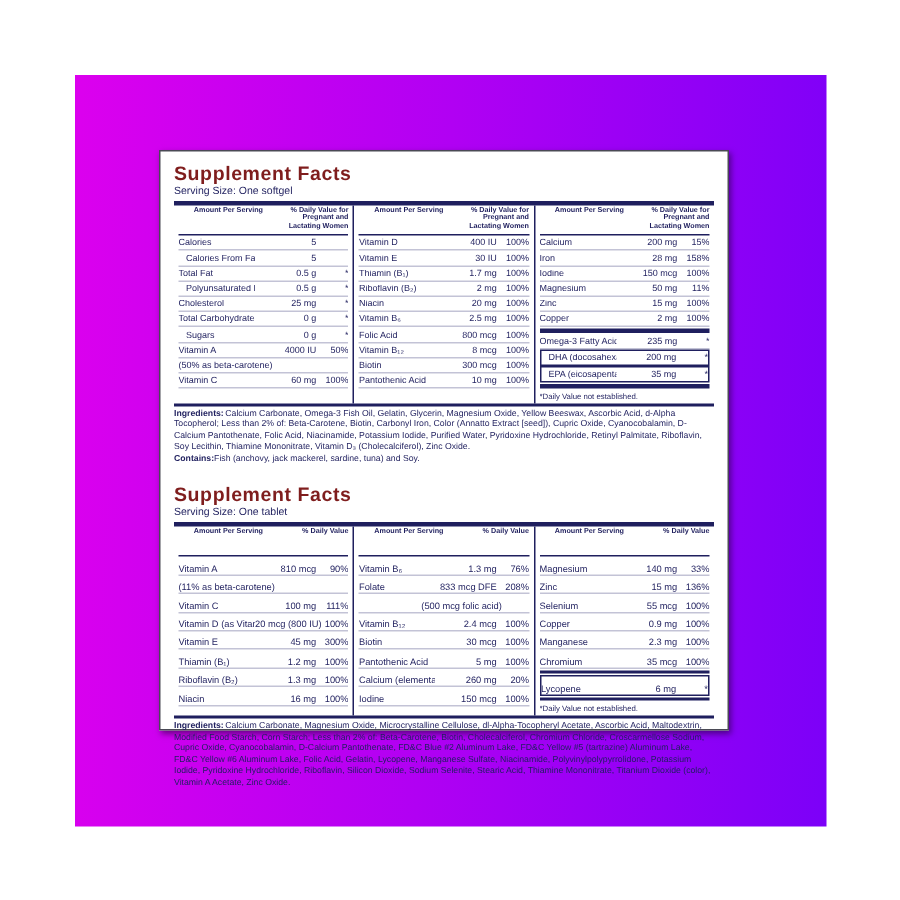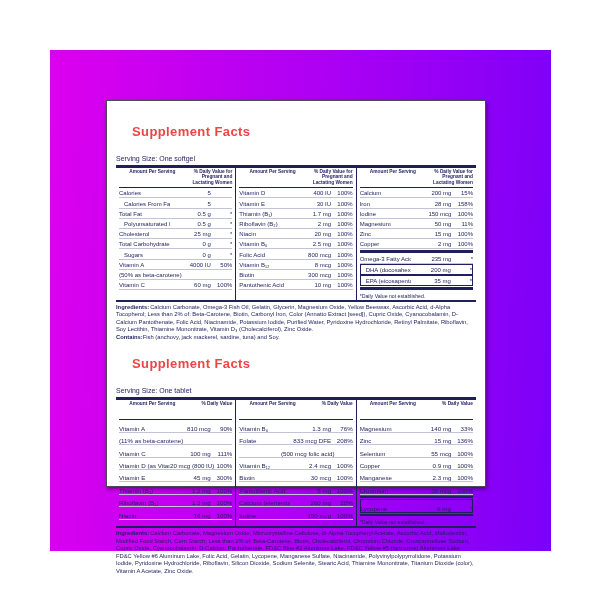--- a/index.html
+++ b/index.html
@@ -5,21 +5,21 @@
   html,body{margin:0;padding:0;background:#ffffff;width:600px;height:600px;
     font-family:"Liberation Sans","DejaVu Sans",sans-serif;}
   .stage{position:relative;width:600px;height:600px;background:#fff;overflow:hidden;}
   .frame{position:absolute;left:50px;top:50px;width:501px;height:501px;
     background:linear-gradient(93deg,#dc00ee 0%,#b100f3 48%,#7c00f8 100%);}
   .card{position:absolute;left:56px;top:50px;width:380px;height:387px;box-sizing:border-box;
     background:#ffffff;border:1px solid #4a4a55;box-shadow:1px 2px 4px rgba(30,0,50,.55);
     padding:8px 9px 6px 9px;color:#1f1f5e;}
   .panel{margin:0;}
   .panel + .panel{margin-top:13px;}
-  .ptitle{font-size:13px;font-weight:bold;letter-spacing:.4px;color:#ef4444;margin:16px;line-height:14px;}
+  .ptitle{font-size:13px;font-weight:bold;letter-spacing:.4px;color:#7f1d1d;margin:0;line-height:14px;}
   .serving{font-size:7px;margin:1px 0 2px;line-height:8px;}
   .thickbar{height:3px;background:#1f1f5e;}
   .cols{display:flex;border-bottom:2px solid #1f1f5e;}
   .col{flex:1;padding:0 3px 1px 3px;min-width:0;}
   .col + .col{border-left:1px solid #1f1f5e;}
   .colhead{display:flex;border-bottom:1px solid #1f1f5e;padding:1px 0 2px;
     font-size:4.8px;font-weight:bold;line-height:5.4px;min-height:16px;}
   .colhead .ah{width:55%;text-align:right;padding-right:6px;box-sizing:border-box;}
   .colhead .dh{width:45%;text-align:right;}
   .srow{display:flex;align-items:flex-end;height:9.2px;font-size:6px;line-height:7px;

